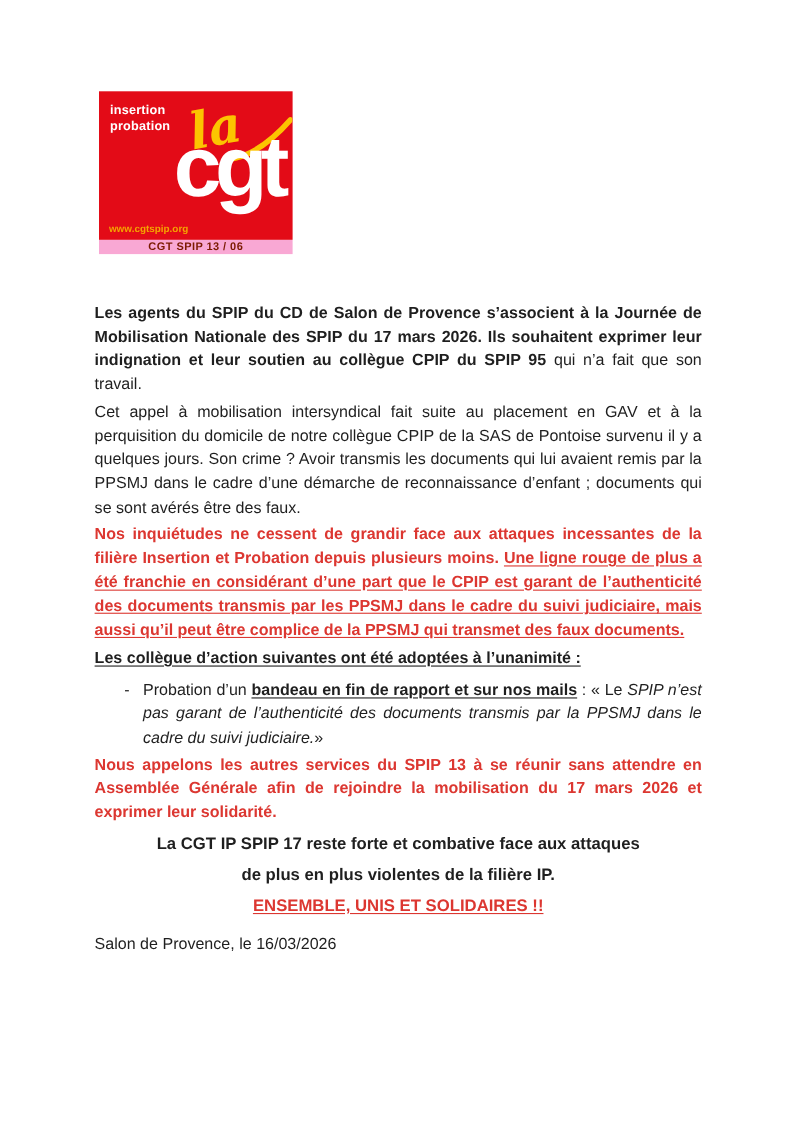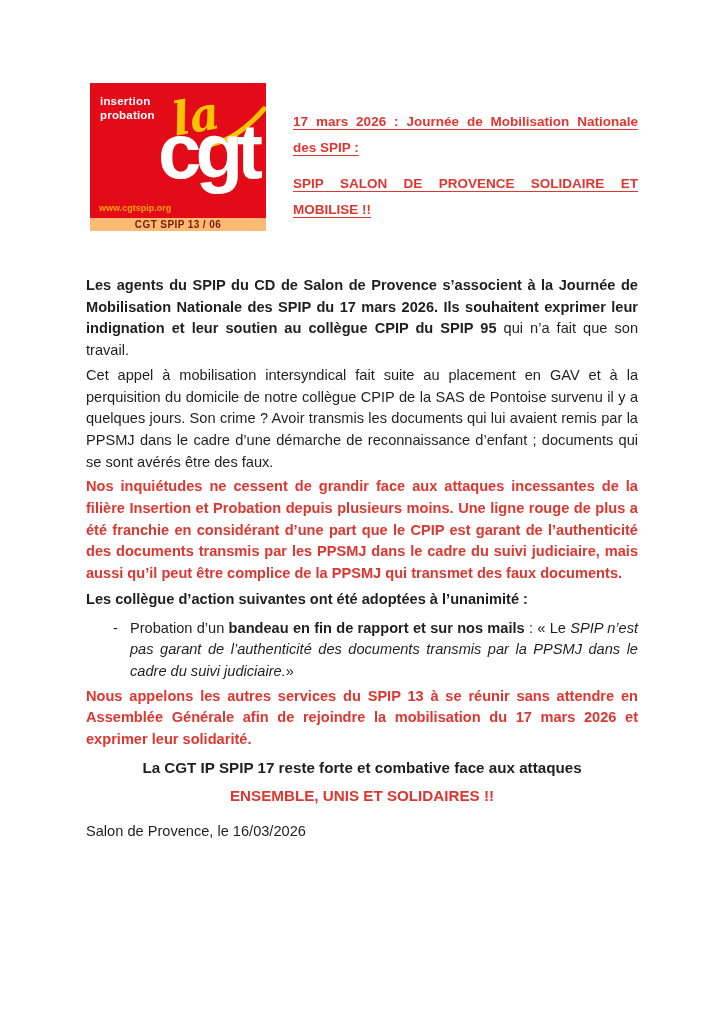--- a/index.html
+++ b/index.html
@@ -6,49 +6,49 @@
   .page{
     position:relative;
     width:724px;height:1024px;
     background:#ffffff;
     font-family:"Liberation Sans",sans-serif;
     color:#1f1f1f;
     overflow:hidden;
   }
 
   
-  .header{position:absolute;left:90px;top:83px;width:548px;display:flex;gap:27px;}
+  .header{position:absolute;left:90px;top:83px;width:548px;display:flex;}
   .logo{width:176px;height:148px;flex:none;}
   .logo-red{position:relative;width:176px;height:135px;background:#e30b17;overflow:hidden;}
   .logo-ip{position:absolute;left:10px;top:11px;color:#ffffff;font-weight:bold;
            font-size:11.5px;line-height:14px;letter-spacing:.2px;}
   .logo-la{position:absolute;left:82px;top:10px;color:#fcc400;
            font-family:"DejaVu Serif",serif;font-style:italic;font-weight:bold;
            font-size:46px;line-height:1;transform:rotate(-10deg);}
   .logo-swash{position:absolute;left:116px;top:22px;}
   .logo-cgt{position:absolute;left:68px;top:29px;color:#ffffff;font-weight:800;
             font-size:78px;line-height:1;letter-spacing:-6px;}
   .logo-site{position:absolute;left:9px;bottom:5px;color:#f4a300;
              font-size:9px;font-weight:bold;}
-  .logo-band{height:13px;background:#fdba74;color:#7b1a00;text-align:center;
+  .logo-band{height:13px;background:#f9a8d4;color:#7b1a00;text-align:center;
              font-size:10px;font-weight:bold;line-height:13px;letter-spacing:.4px;}
 
   .headline{flex:1;padding-top:26px;color:#dc3731;font-weight:bold;font-size:13.5px;}
   .hl-para{margin:0 0 10px 0;}
   .hl-line{line-height:26px;text-decoration:underline;text-underline-offset:3px;}
   .jlast{text-align:justify;text-align-last:justify;}
 
   
   .content{position:absolute;left:86px;top:259px;width:552px;
            font-size:14.6px;line-height:21.7px;margin-top:16px;}
   .content p{margin:0 0 3px 0;}
   .just{text-align:justify;}
   .b{font-weight:bold;}
   .i{font-style:italic;}
-  .u{text-underline-offset:2px;}
+  .u{text-decoration:underline;text-underline-offset:2px;}
   .red{color:#dc3731;}
   .modalites{margin:4px 0 7px 0 !important;}
   .bullet-item{position:relative;padding-left:44px;margin:0 0 2px 0;}
   .bullet-dash{position:absolute;left:27px;top:0;}
   .center{text-align:center;margin:6px 0 6px 0 !important;font-size:15.2px;line-height:22px;}
   .date-line{text-align:left;margin-top:14px !important;}
 </style>
 </head>
 <body>
 
@@ -65,30 +65,20 @@
         <svg class="logo-swash" width="60" height="42" viewBox="0 0 60 42">
           <path d="M2,40 Q30,36 58,4" fill="none" stroke="#fcc400" stroke-width="5" stroke-linecap="round"></path>
         </svg>
         <div class="logo-la">la</div>
         <div class="logo-cgt">cgt</div>
         <div class="logo-site">www.cgtspip.org</div>
       </div>
       <div class="logo-band">CGT SPIP 13 / 06</div>
     </div>
 
-    <div class="headline">
-      <div class="hl-para">
-        <div class="hl-line jlast">17 mars 2026 : Journée de Mobilisation Nationale</div>
-        <div class="hl-line">des SPIP :</div>
-      </div>
-      <div class="hl-para">
-        <div class="hl-line jlast">SPIP SALON DE PROVENCE SOLIDAIRE ET</div>
-        <div class="hl-line">MOBILISE !!</div>
-      </div>
-    </div>
 
   </div>
 
   <div class="content">
 
     <p class="just"><span class="b">Les agents du SPIP du CD de Salon de Provence s’associent à la Journée de Mobilisation Nationale des SPIP du 17 mars 2026. Ils souhaitent exprimer leur indignation et leur soutien au collègue CPIP du SPIP 95</span><span> qui n’a fait que son travail.</span></p>
 
     <p class="just">Cet appel à mobilisation intersyndical fait suite au placement en GAV et à la perquisition du domicile de notre collègue CPIP de la SAS de Pontoise survenu il y a quelques jours. Son crime ? Avoir transmis les documents qui lui avaient remis par la PPSMJ dans le cadre d’une démarche de reconnaissance d’enfant ; documents qui se sont avérés être des faux.</p>
 
     <p class="just red b"><span>Nos inquiétudes ne cessent de grandir face aux attaques incessantes de la filière Insertion et Probation depuis plusieurs moins. </span><span class="u">Une ligne rouge de plus a été franchie en considérant d’une part que le CPIP est garant de l’authenticité des documents transmis par les PPSMJ dans le cadre du suivi judiciaire, mais aussi qu’il peut être complice de la PPSMJ qui transmet des faux documents.</span></p>
@@ -96,20 +86,21 @@
     <p class="b modalites"><span class="u">Les collègue d’action suivantes ont été adoptées à l’unanimité :</span></p>
 
     <div class="bullet-item">
       <span class="bullet-dash">-</span>
       <p class="just"><span>Probation d’un </span><span class="b u">bandeau en fin de rapport et sur nos mails</span><span> : « Le </span><span class="i">SPIP n’est pas garant de l’authenticité des documents transmis par la PPSMJ dans le cadre du suivi judiciaire.</span><span>»</span></p>
     </div>
 
     <p class="just red b">Nous appelons les autres services du SPIP 13 à se réunir sans attendre en Assemblée Générale afin de rejoindre la mobilisation du 17 mars 2026 et exprimer leur solidarité.</p>
 
     <p class="center b">La CGT IP SPIP 17 reste forte et combative face aux attaques</p>
+    <p class="center b">de plus en plus violentes de la filière IP.</p>
 
     <p class="center red b"><span class="u">ENSEMBLE, UNIS ET SOLIDAIRES !!</span></p>
 
     <p class="date-line">Salon de Provence, le 16/03/2026</p>
 
   </div>
 
 </div>
 
 </body></html>

